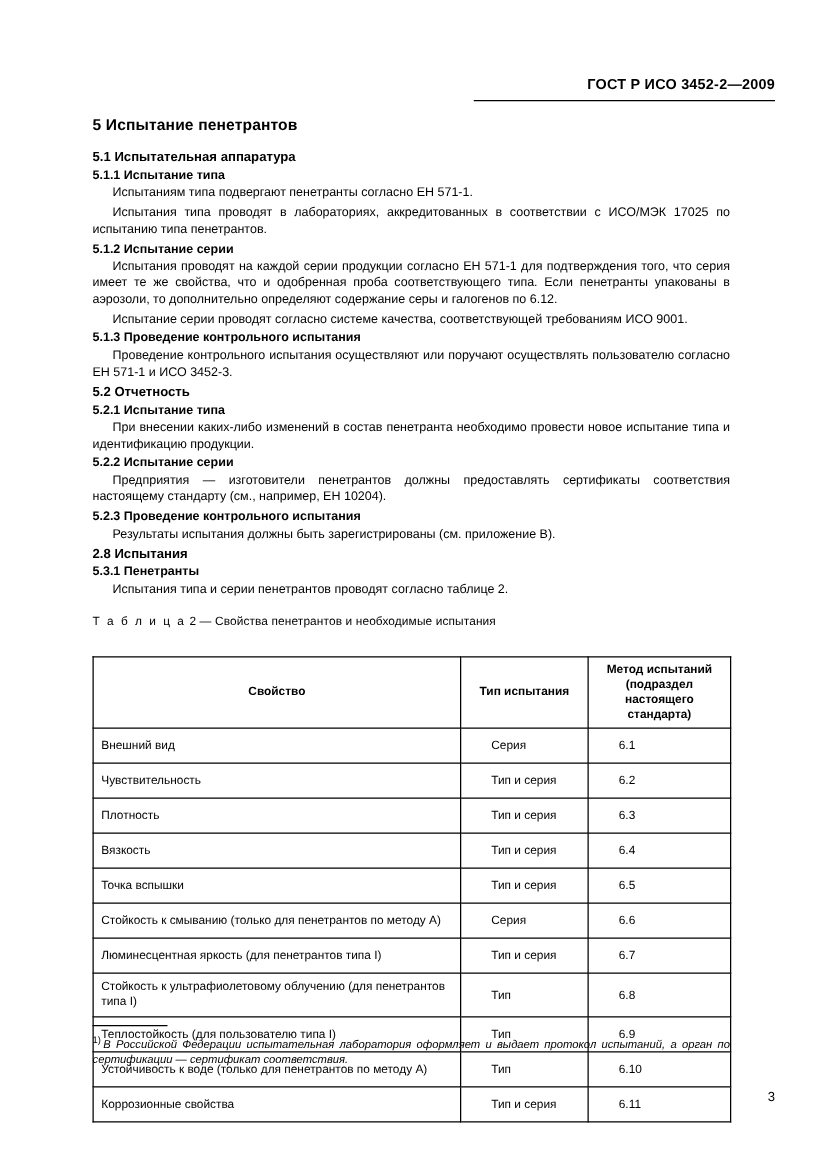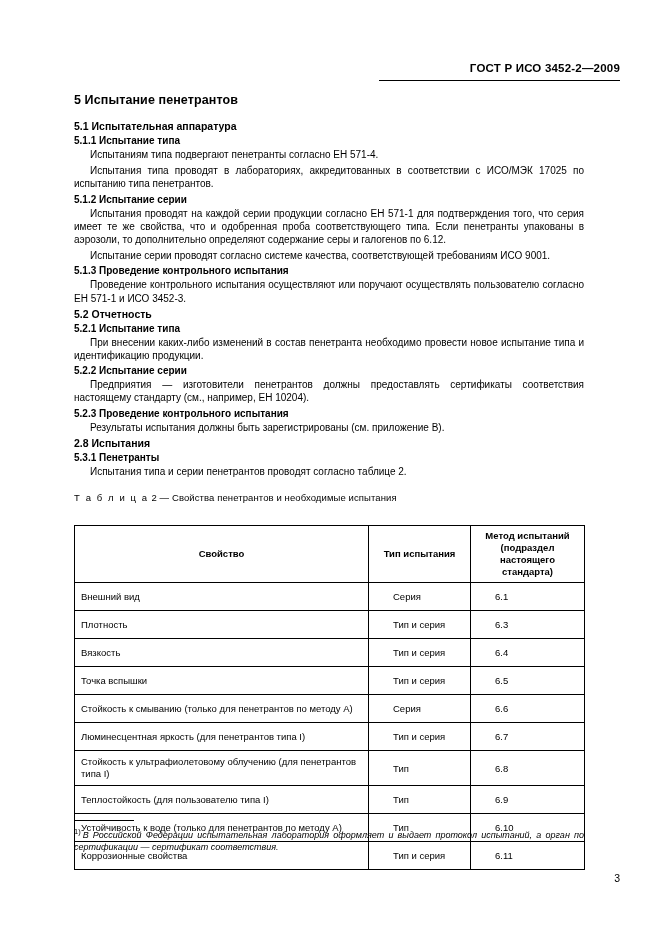--- a/index.html
+++ b/index.html
@@ -149,21 +149,21 @@
   <div class="header">ГОСТ Р ИСО 3452-2—2009</div>
   <div class="header-rule"></div>
 
   <div class="content">
 
     <h2 class="sec">5  Испытание пенетрантов</h2>
 
     <h3 class="sub">5.1  Испытательная аппаратура</h3>
 
     <h4 class="subsub">5.1.1  Испытание типа</h4>
-    <p class="para">Испытаниям типа подвергают пенетранты согласно ЕН 571-4.</p>
+    <p class="para">Испытаниям типа подвергают пенетранты согласно ЕН 571-1.</p>
     <p class="para">Испытания типа проводят в лабораториях, аккредитованных в соответствии с ИСО/МЭК 17025 по испытанию типа пенетрантов.</p>
 
     <h4 class="subsub">5.1.2  Испытание серии</h4>
     <p class="para">Испытания проводят на каждой серии продукции согласно ЕН 571-1 для подтверждения того, что серия имеет те же свойства, что и одобренная проба соответствующего типа. Если пенетранты упакованы в аэрозоли, то дополнительно определяют содержание серы и галогенов по 6.12.</p>
     <p class="para">Испытание серии проводят согласно системе качества, соответствующей требованиям ИСО 9001.</p>
 
     <h4 class="subsub">5.1.3  Проведение контрольного испытания</h4>
     <p class="para">Проведение контрольного испытания осуществляют или поручают осуществлять пользователю согласно ЕН 571-1 и ИСО 3452-3.</p>
 
     <h3 class="sub">5.2  Отчетность</h3>
@@ -200,20 +200,25 @@
           <th>Метод испытаний (подраздел настоящего стандарта)</th>
         </tr>
       </thead>
       <tbody>
         <tr>
           <td class="name">Внешний вид</td>
           <td class="type">Серия</td>
           <td class="method">6.1</td>
         </tr>
         <tr>
+          <td class="name">Чувствительность</td>
+          <td class="type">Тип и серия</td>
+          <td class="method">6.2</td>
+        </tr>
+        <tr>
           <td class="name">Плотность</td>
           <td class="type">Тип и серия</td>
           <td class="method">6.3</td>
         </tr>
         <tr>
           <td class="name">Вязкость</td>
           <td class="type">Тип и серия</td>
           <td class="method">6.4</td>
         </tr>
         <tr>

